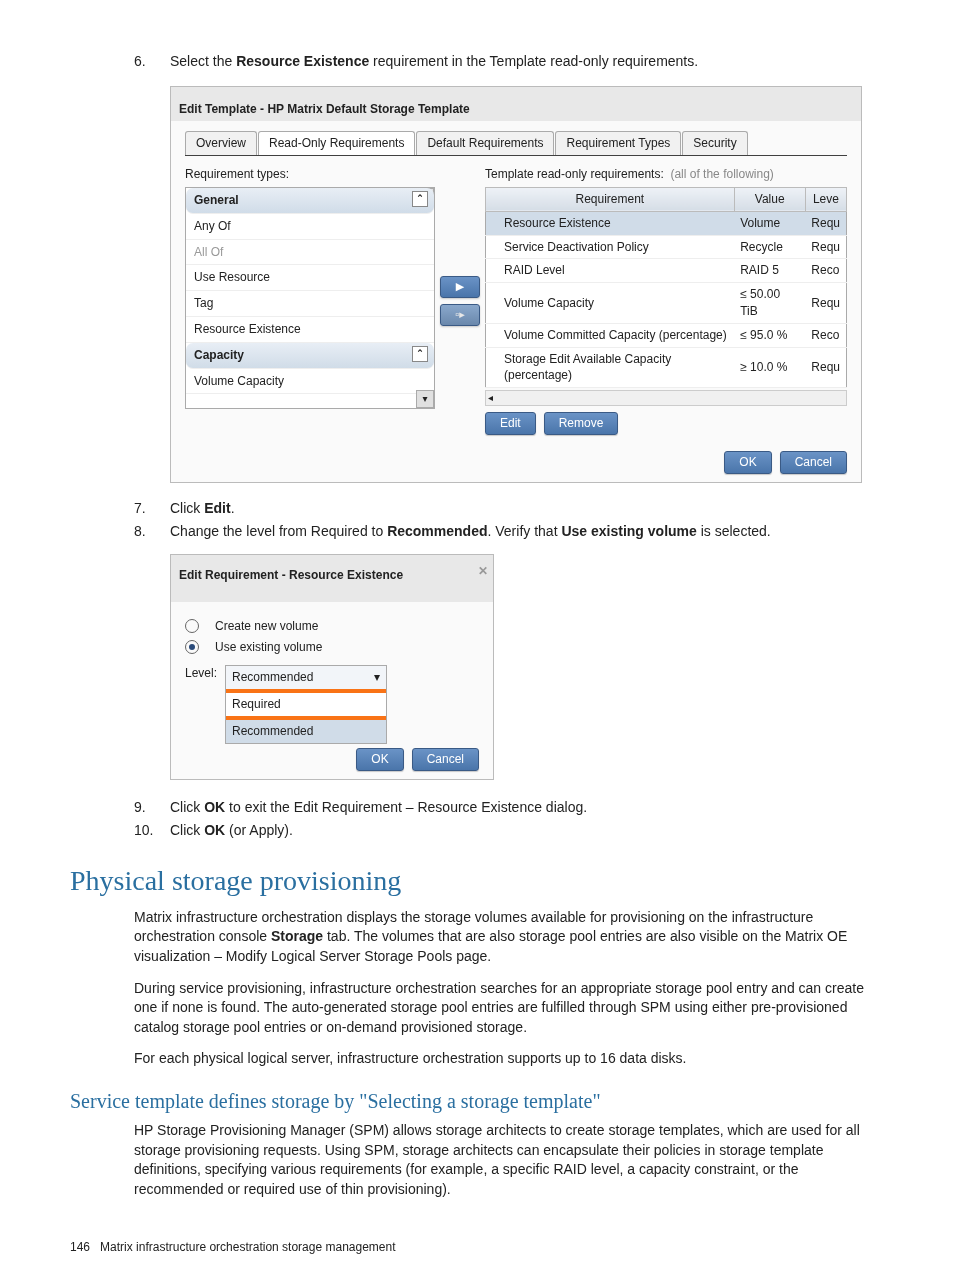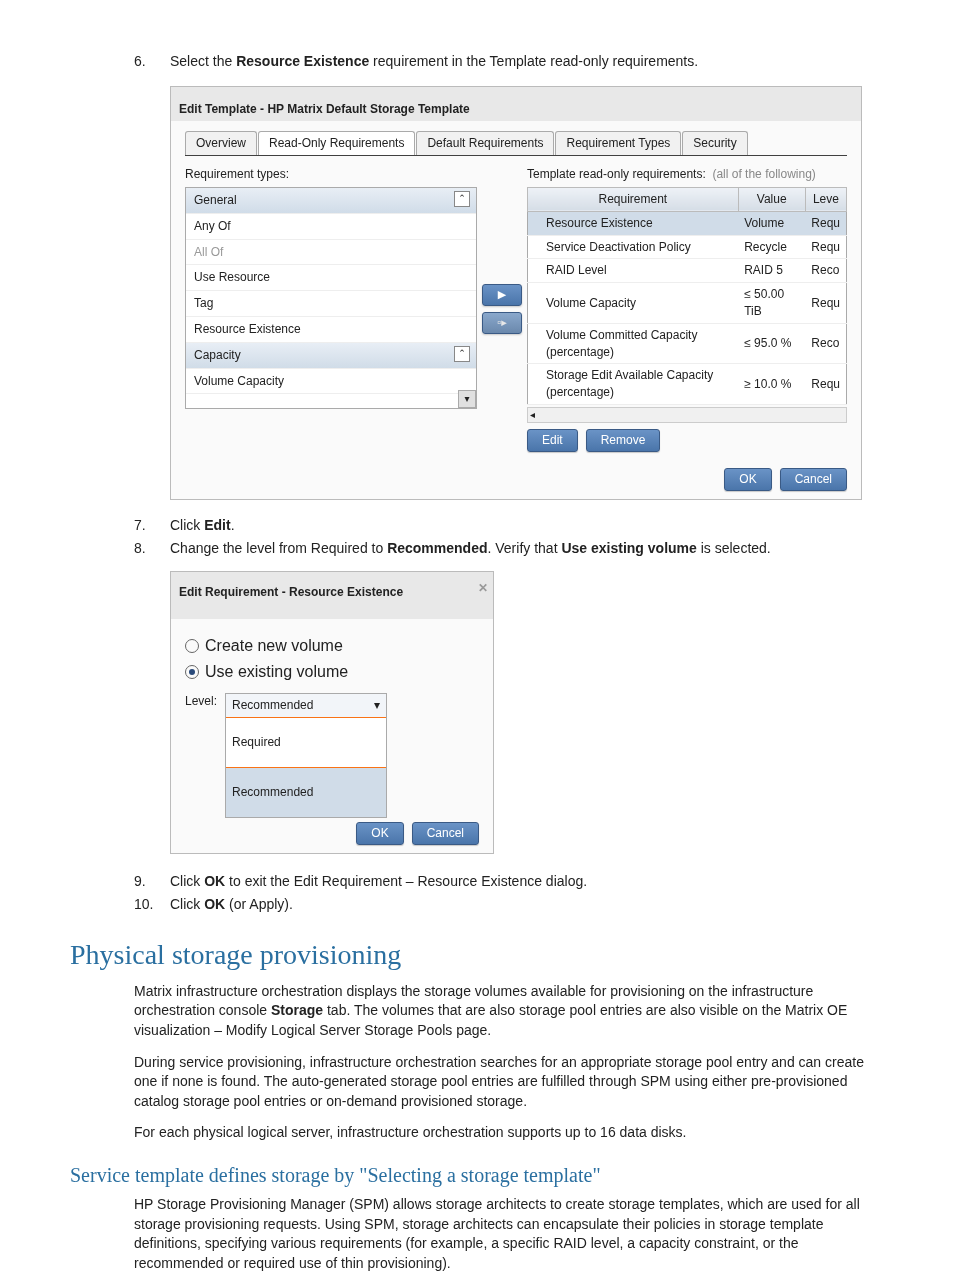--- a/index.html
+++ b/index.html
@@ -37,34 +37,35 @@
     border: 1px solid #aaa;
     border-bottom: none;
     padding: 3px 10px;
     font-size: 12px;
     background: #f1f1f1;
     margin-right: 1px;
     border-radius: 3px 3px 0 0;
   }
   .tab.active { background: #fff; }
   .cols { display: flex; margin-top: 10px; }
-  .col-left { width: 292px; }
+  .col-left { width: 250px; }
   .col-mid { width: 50px; display: flex; flex-direction: column; align-items: center; justify-content: center; gap: 6px; }
   .col-right { flex: 1; }
   .section-label { font-size: 12px; margin-bottom: 4px; }
   .listbox { border: 1px solid #aaa; background: #fff; height: 220px; overflow: hidden; position: relative; }
   .li-item {
     padding: 4px 8px;
     border-bottom: 1px solid #eee;
     font-size: 12px;
     position: relative;
   }
   .li-header {
     background: linear-gradient(#e8eef5, #d0dce8);
-    font-weight: normal;
+    font-weight: bold;
+    border-radius: 7px;
   }
   .li-disabled { color: #999; }
   .collapse-icon {
     position: absolute; right: 6px; top: 3px;
     width: 14px; height: 14px;
     border: 1px solid #888;
     font-size: 9px; text-align: center; line-height: 12px;
     background: #fff;
   }
   .scroll-arrow {
@@ -136,34 +137,34 @@
     background: #e8e8e8;
     padding: 12px 8px 18px 8px;
     font-weight: bold;
     position: relative;
   }
   .dlg-close {
     position: absolute; right: 6px; top: 8px;
     color: #999; letter-spacing: -1px;
   }
   .dlg-body { padding: 12px 14px 8px 14px; }
-  .radio-row { margin: 4px 0; display: flex; align-items: center; gap: 6px; font-size: 16px; }
+  .radio-row { margin: 4px 0; display: flex; align-items: center; gap: 16px; font-size: 12px; }
   .radio { width: 12px; height: 12px; border: 1px solid #666; border-radius: 50%; display: inline-flex; align-items: center; justify-content: center; }
   .radio.checked::after { content: ""; width: 6px; height: 6px; border-radius: 50%; background: #2a4a7a; }
   .level-row { display: flex; align-items: flex-start; gap: 8px; margin-top: 10px; }
   .combo {
     border: 1px solid #aaa;
     width: 160px;
   }
   .combo-sel {
     background: #f2f5f9;
     padding: 3px 6px;
     display: flex; justify-content: space-between; align-items: center;
   }
-  .combo-opt { background: #fff; padding: 16px 6px; border-top: 1px solid #f97316; }
+  .combo-opt { background: #fff; padding: 3px 6px; border-top: 4px solid #f97316; }
   .combo-opt.hl { background: #d0dce8; }
   .dlg-buttons { display: flex; justify-content: flex-end; gap: 8px; margin-top: 4px; }
 
   
   h1 {
     font-family: Georgia, "Times New Roman", serif;
     font-weight: normal;
     color: #2a6fa0;
     font-size: 28px;
     margin: 20px 0 8px 0;

